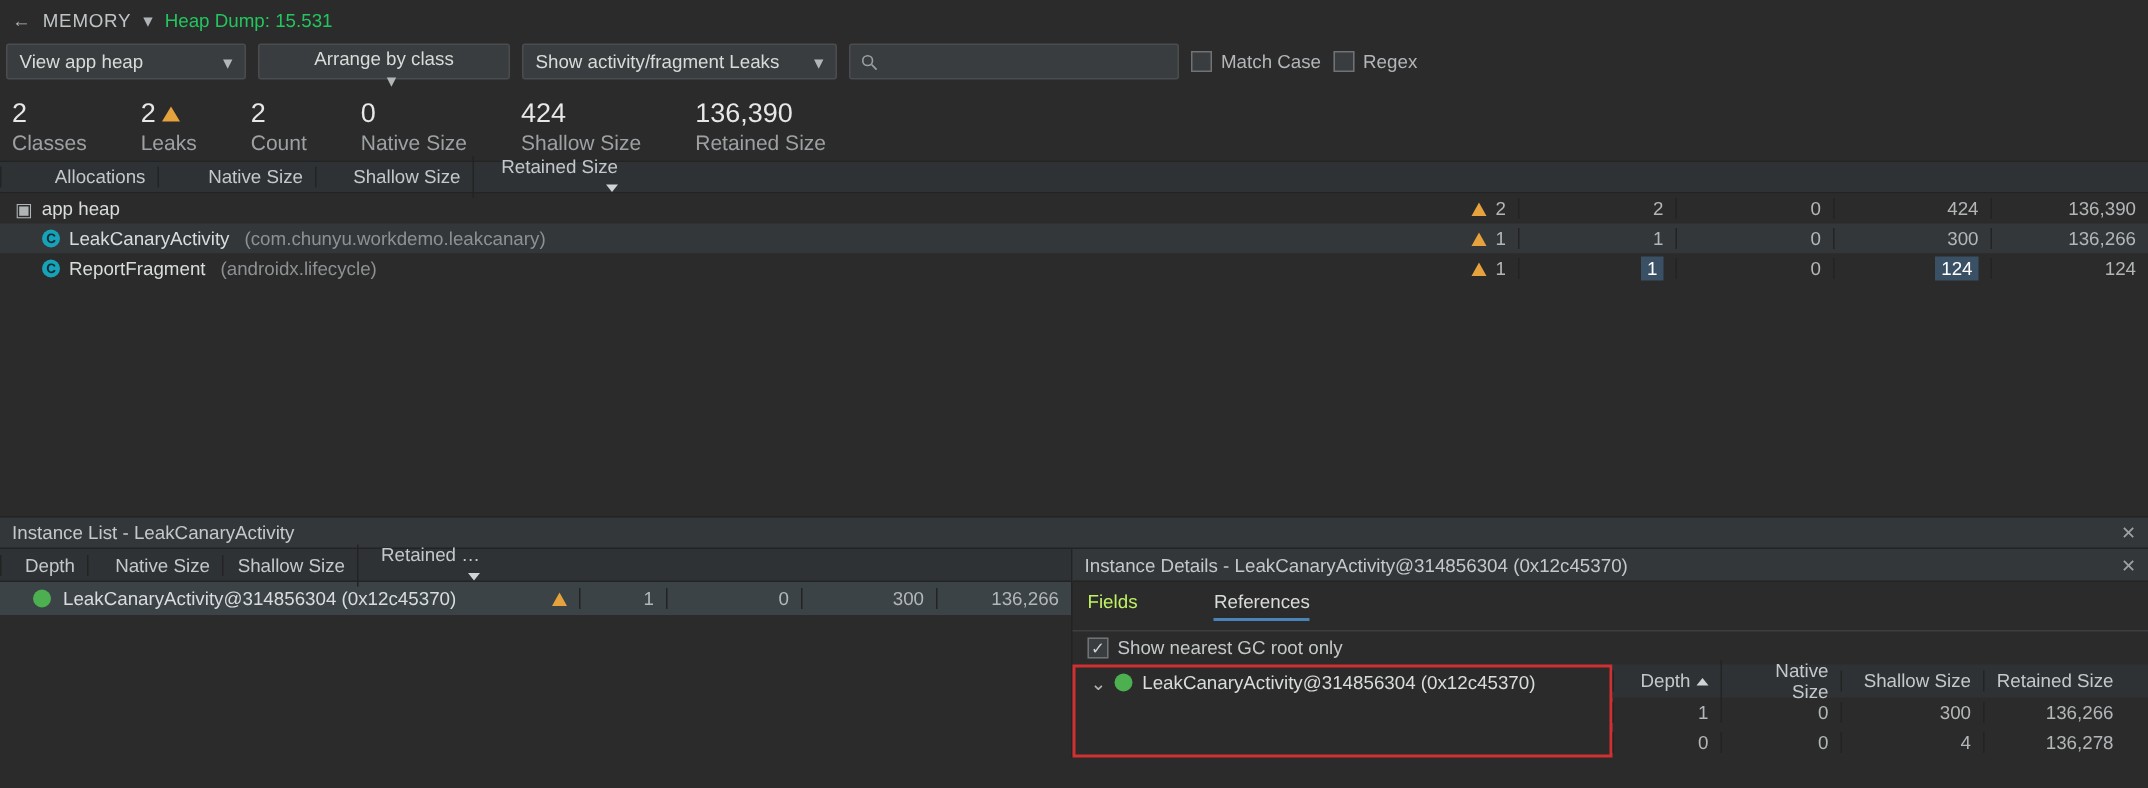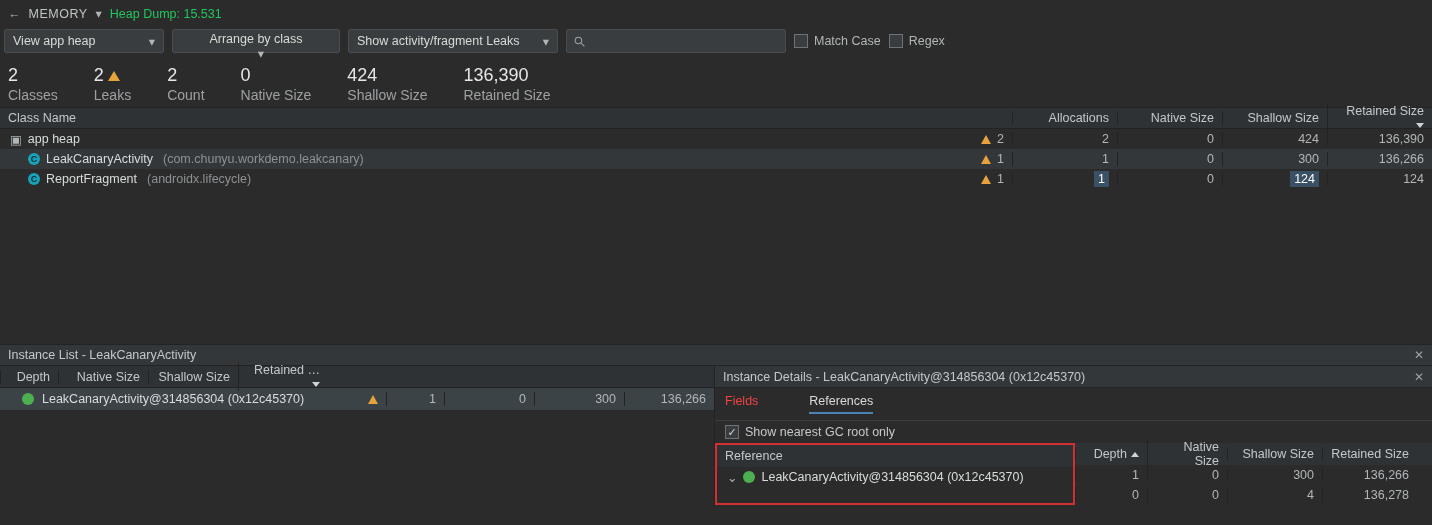--- a/index.html
+++ b/index.html
@@ -109,21 +109,21 @@
   .bottom-split { display:flex; }
   .instance-panel { width:715px; border-right:1px solid #232323; }
   .instance-header { display:flex; background:#2f3234; height:22px; align-items:center; border-bottom:1px solid #232323; }
   .il-col-inst { flex:1 1 auto; }
   .il-col-num { width:90px; text-align:right; border-left:1px solid #232323; }
   .inst-row { display:flex; align-items:center; height:22px; background:#3c4346; }
   .inst-row .td.il-col-inst { display:flex; align-items:center; gap:8px; padding-left:22px; }
   
   .details-panel { flex:1; }
   .tabs-row { display:flex; gap:22px; padding:6px 10px; border-bottom:1px solid #3b3f41; }
-  .tab { color:#ef4444; padding-bottom:4px; cursor:pointer; }
+  .tab { color:#bef264; padding-bottom:4px; cursor:pointer; }
   .tab.active { color:#d8dcdd; border-bottom:2px solid #4a83b5;margin-left:29px; }
   .gc-root-row { display:flex; align-items:center; gap:6px; padding:4px 10px; color:#c4c8ca; }
   .gc-root-row .chk { width:14px; height:14px; border:1px solid #6f7375; background:#3a3d3f; display:flex; align-items:center; justify-content:center; color:#cfd3d5; font-size:11px; }
   .ref-area { display:flex; }
   .ref-left { width:360px; border:2px solid #d03030; }
   .ref-header { display:flex; background:#2f3234; height:22px; align-items:center; }
   .ref-header .th.col-ref { flex:1; }
   .ref-r { display:flex; align-items:center; height:20px; padding-left:10px; gap:6px; }
   .ref-r.indent { padding-left:30px; }
   .ref-right { flex:1; }
@@ -202,21 +202,20 @@
     <span class="num">424</span>
     <span class="lbl">Shallow Size</span>
   </div>
   <div class="stat">
     <span class="num">136,390</span>
     <span class="lbl">Retained Size</span>
   </div>
 </div>
 
 <div class="table-header">
-  <div class="th col-classname">Class Name</div>
   <div class="th col-num">Allocations</div>
   <div class="th col-num">Native Size</div>
   <div class="th col-num">Shallow Size</div>
   <div class="th col-num"><span>Retained Size</span><span class="sort-caret"></span></div>
 </div>
 
 <div class="table-body" style="height:215px">
 
   <div class="row r-appheap">
     <div class="td col-classname indent-1">
@@ -305,23 +304,20 @@
     <div class="tabs-row">
       <div class="tab">Fields</div>
       <div class="tab active">References</div>
     </div>
     <div class="gc-root-row">
       <span class="chk">✓</span>
       <span>Show nearest GC root only</span>
     </div>
     <div class="ref-area">
       <div class="ref-left">
-        <div class="ref-header">
-          <div class="th col-ref">Reference</div>
-        </div>
         <div class="ref-r">
           <span class="chev">⌄</span>
           <span class="circle-g"></span>
           <span class="classname-solid">LeakCanaryActivity@314856304 (0x12c45370)</span>
         </div>
       </div>
       <div class="ref-right">
         <div class="ref-right-header">
           <div class="th rr-col rr-depth"><span>Depth</span><span class="sort-caret-up"></span></div>
           <div class="th rr-col rr-native">Native Size</div>

